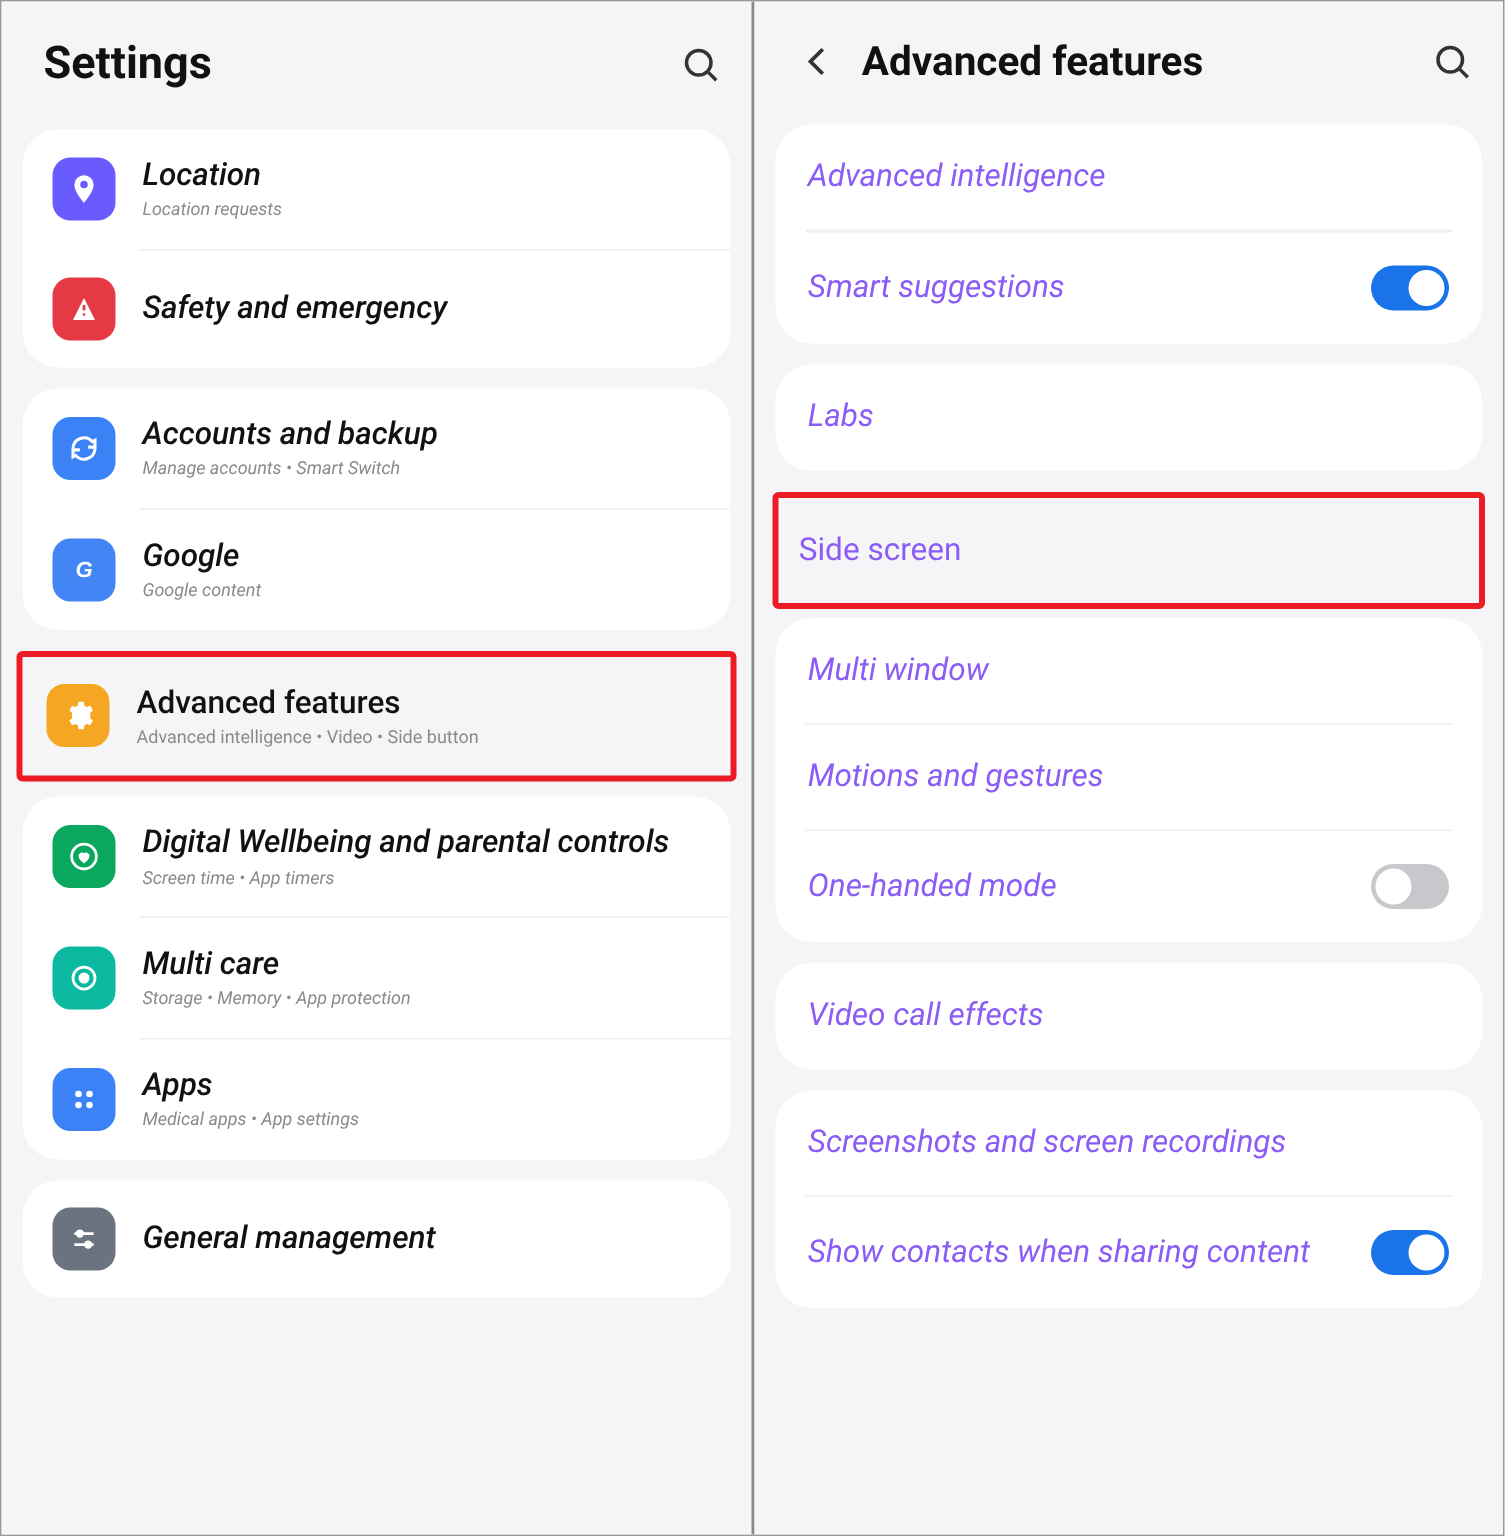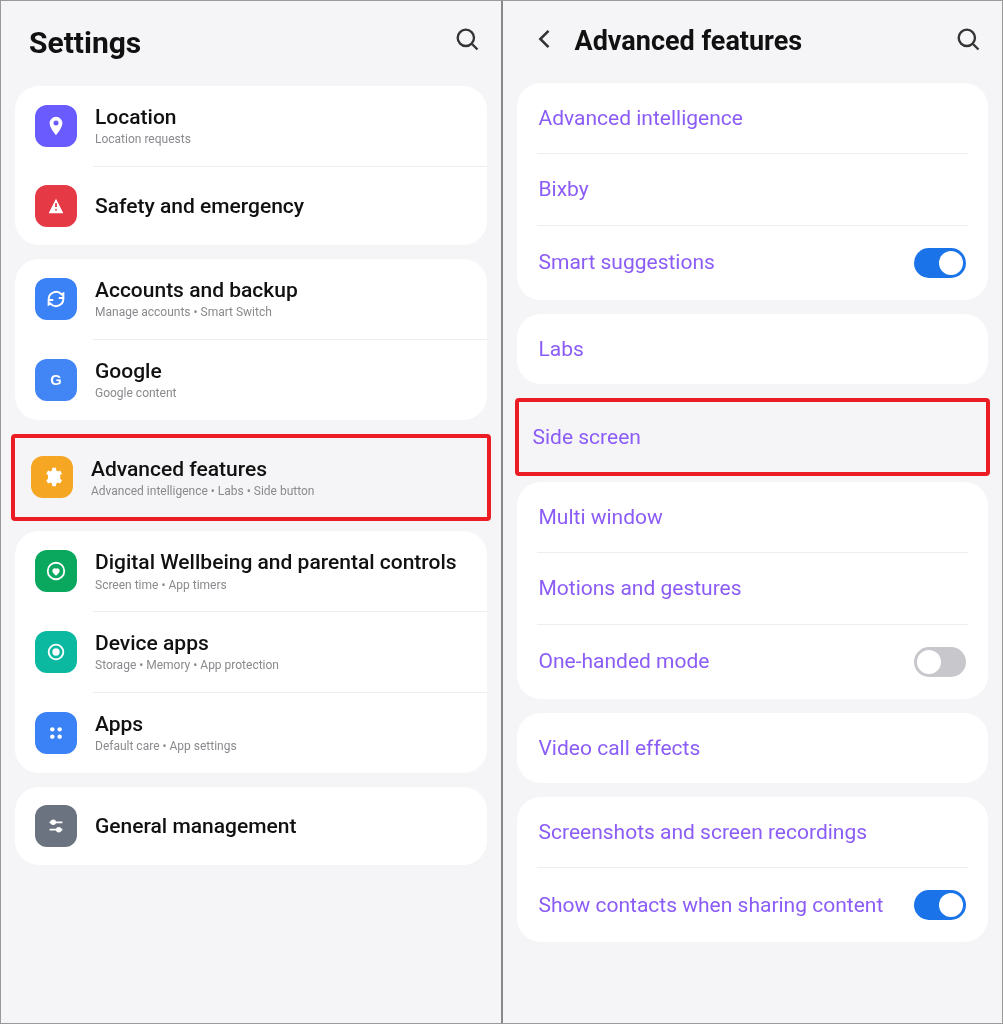--- a/index.html
+++ b/index.html
@@ -13,21 +13,21 @@
   }
   .panel {
     flex: 1;
     background: #f5f5f7;
     overflow: hidden;
     position: relative;
   }
   .panel-left { border-right: 2px solid #888; }
   .header {
     display: flex;
-    align-items: flex-start;
+    align-items: center;
     padding: 24px 20px 20px 28px;
     gap: 16px;
   }
   .header-title {
     font-size: 30px;
     font-weight: 700;
     color: #111;
     flex: 1;
   }
   .header-advanced .header-title { font-size: 27px; }
@@ -35,20 +35,21 @@
     width: 28px;
     height: 28px;
     color: #333;
     cursor: pointer;
   }
   .card {
     background: #fff;
     border-radius: 24px;
     margin: 6px 14px 14px 14px;
     overflow: hidden;
+    font-style: italic;
   }
   .row {
     display: flex;
     align-items: center;
     padding: 18px 20px;
     gap: 18px;
     cursor: pointer;
   }
   .row-divider {
     border-top: 1px solid #eee;
@@ -207,21 +208,21 @@
 
   <div class="highlight left-highlight">
     <div class="row">
       <div class="icon-box bg-yellow">
         <svg viewBox="0 0 24 24" fill="currentColor">
             <path d="M12 8a4 4 0 100 8 4 4 0 000-8zm9 4a8.9 8.9 0 00-.2-2l2.1-1.6-2-3.5-2.5 1a8.6 8.6 0 00-1.7-1L16.3 2h-4l-.4 2.9a8.6 8.6 0 00-1.7 1l-2.5-1-2 3.5L7.8 10A9 9 0 007.6 12c0 .7.1 1.3.2 2l-2.1 1.6 2 3.5 2.5-1c.5.4 1.1.7 1.7 1l.4 2.9h4l.4-2.9c.6-.3 1.2-.6 1.7-1l2.5 1 2-3.5-2.1-1.6c.1-.7.2-1.3.2-2z"></path>
           </svg>
       </div>
       <div class="row-text">
         <div class="row-title">Advanced features</div>
-        <div class="row-sub">Advanced intelligence  •  Labs  •  Side button</div>
+        <div class="row-sub">Advanced intelligence  •  Video  •  Side button</div>
       </div>
     </div>
   </div>
 
   <div id="left-groups2">
       <div class="card">
         <div class="row">
           <div class="icon-box bg-green">
             <svg viewBox="0 0 24 24" fill="none" stroke="currentColor" stroke-width="2">
               <circle cx="12" cy="12" r="9"></circle>
@@ -235,37 +236,37 @@
         </div>
         <div class="row-divider"></div>
         <div class="row">
           <div class="icon-box bg-teal">
             <svg viewBox="0 0 24 24" fill="none" stroke="currentColor" stroke-width="2">
               <circle cx="12" cy="12" r="8"></circle>
               <circle cx="12" cy="12" r="3" fill="currentColor"></circle>
             </svg>
           </div>
           <div class="row-text">
-            <div class="row-title">Device apps</div>
+            <div class="row-title">Multi care</div>
             <div class="row-sub">Storage  •  Memory  •  App protection</div>
           </div>
         </div>
         <div class="row-divider"></div>
         <div class="row">
           <div class="icon-box bg-blue2">
             <svg viewBox="0 0 24 24" fill="currentColor">
               <circle cx="8" cy="8" r="2.4"></circle>
               <circle cx="16" cy="8" r="2.4"></circle>
               <circle cx="8" cy="16" r="2.4"></circle>
               <circle cx="16" cy="16" r="2.4"></circle>
             </svg>
           </div>
           <div class="row-text">
             <div class="row-title">Apps</div>
-            <div class="row-sub">Default care  •  App settings</div>
+            <div class="row-sub">Medical apps  •  App settings</div>
           </div>
         </div>
       </div>
       <div class="card">
         <div class="row">
           <div class="icon-box bg-gray">
             <svg viewBox="0 0 24 24" fill="none" stroke="currentColor" stroke-width="2">
               <line x1="5" y1="8" x2="19" y2="8"></line>
               <circle cx="9" cy="8" r="2" fill="currentColor"></circle>
               <line x1="5" y1="16" x2="19" y2="16"></line>
@@ -290,23 +291,20 @@
         <circle cx="11" cy="11" r="7"></circle>
         <line x1="21" y1="21" x2="16.5" y2="16.5"></line>
       </svg>
   </div>
   <div id="right-groups">
       <div class="card">
         <div class="rrow">
           <div class="rrow-title">Advanced intelligence</div>
         </div>
         <div class="row-divider-full"></div>
-        <div class="rrow">
-          <div class="rrow-title">Bixby</div>
-        </div>
         <div class="row-divider-full"></div>
         <div class="rrow">
           <div class="rrow-title">Smart suggestions</div>
           <div class="toggle toggle-on"></div>
         </div>
       </div>
       <div class="card">
         <div class="rrow">
           <div class="rrow-title">Labs</div>
         </div>

